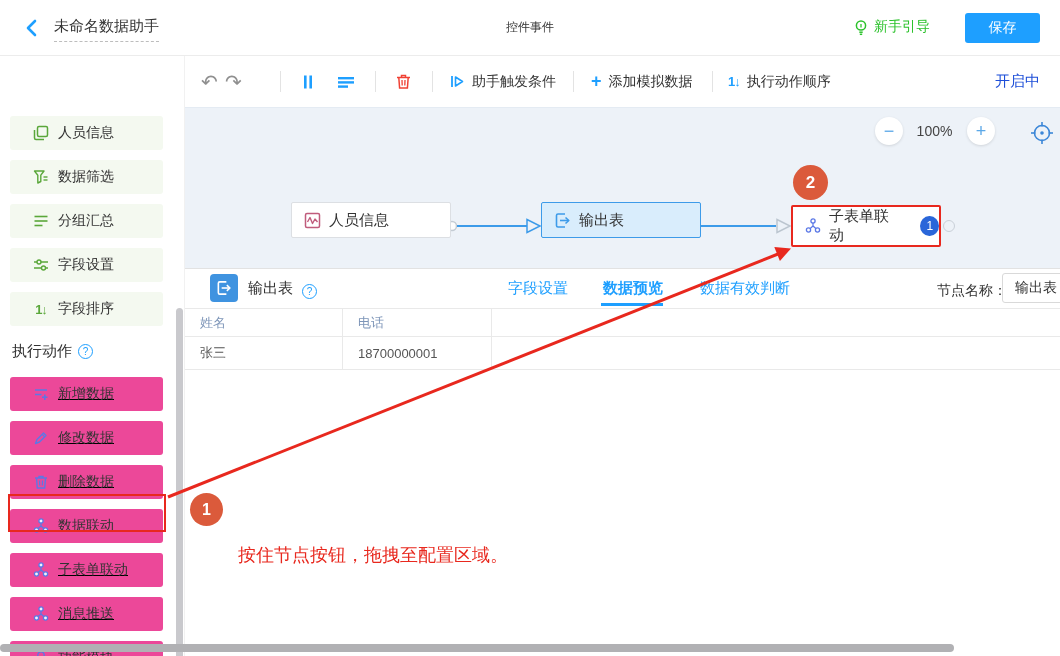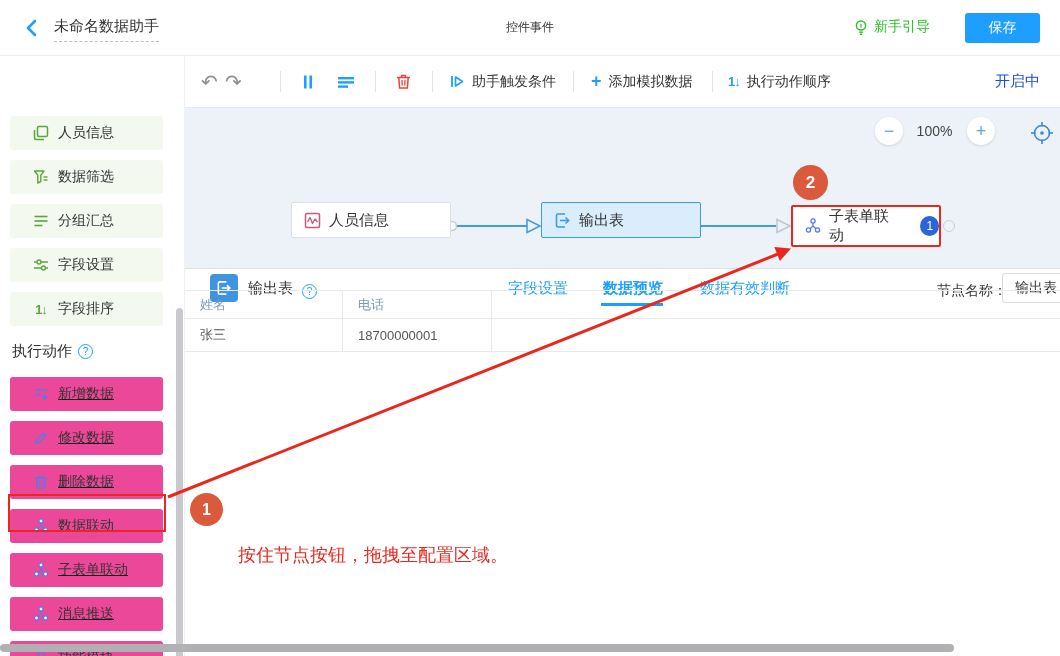--- a/index.html
+++ b/index.html
@@ -54,21 +54,21 @@
   
   .panel { position:absolute; left:185px; top:268px; width:875px; height:388px; background:#fff; border-top:1px solid #e2e2e2; }
   .panel-icon { position:absolute; left:25px; top:5px; width:28px; height:28px; background:#3f93e0; border-radius:4px; display:flex; align-items:center; justify-content:center; }
   .panel-title { position:absolute; left:63px; top:10px; font-size:15px; color:#333; font-weight:500; }
   .panel-help { position:absolute; left:117px; top:12px; }
   .tab { position:absolute; top:10px; font-size:15px; color:#1e9fff; cursor:pointer; }
   .tab.active { font-weight:bold; }
   .tab-underline { position:absolute; left:416px; top:34px; width:62px; height:3px; background:#1e9fff; }
   .nn-label { position:absolute; left:752px; top:13px; font-size:14px; color:#333; }
   .nn-input { position:absolute; left:817px; top:4px; width:120px; height:30px; border:1px solid #d9d9d9; border-radius:3px; font-size:14px; color:#333; padding-left:12px; font-family:inherit; }
-  .dtable { position:absolute; left:0; top:21px; width:875px; }
+  .dtable { position:absolute; left:0; top:39px; width:875px; }
   .drow { display:flex; border-bottom:1px solid #e9e9e9; }
   .drow.head { border-top:1px solid #e9e9e9; height:29px; }
   .drow.body { height:33px; }
   .dcell { display:flex; align-items:center; padding-left:15px; font-size:13px; }
   .c1 { width:158px; border-right:1px solid #e9e9e9; }
   .c2 { width:149px; border-right:1px solid #e9e9e9; }
   .c3 { flex:1; }
   .head .dcell { color:#7d95b8; }
   .body .dcell { color:#555; }
 

